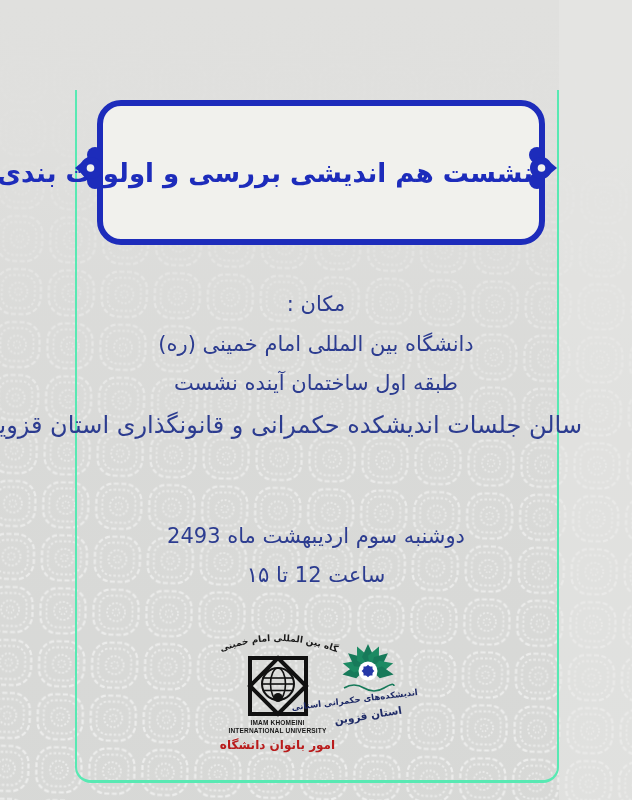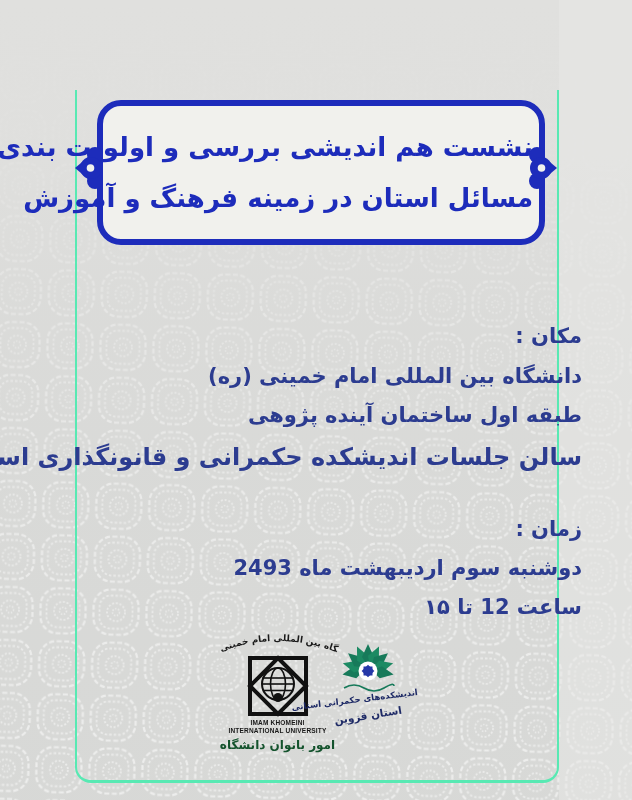--- a/index.html
+++ b/index.html
@@ -49,39 +49,39 @@
     direction:rtl;text-align:center;white-space:nowrap;
     color:#1d2cbb;font-weight:bold;font-size:26px;
     letter-spacing:-0.5px;
   }
   .ornament{position:absolute;width:30px;height:46px;}
   .ornament.left{left:74px;top:145px;}
   .ornament.right{right:74px;top:145px;transform:scaleX(-1);}
   
   .line{
     position:absolute;left:50px;right:50px;
-    direction:rtl;text-align:right;white-space:nowrap;
-    color:#2c3c90;font-weight:bold;font-size:21px;margin-top:32px;
+    direction:rtl;text-align:center;white-space:nowrap;
+    color:#2c3c90;font-weight:normal;font-size:21px;
   }
   .line.small{font-size:24px;}
   
   .uni-logo{
     position:absolute;left:205px;top:628px;width:145px;
     text-align:center;color:#181818;
   }
   .uni-arc{display:block;margin:0 auto;}
   .uni-emblem{display:block;margin:1px auto 0;}
   .uni-en{
     font-family:"Liberation Sans", sans-serif;
     font-size:6.5px;font-weight:bold;line-height:1.3;
     letter-spacing:0.2px;color:#181818;margin-top:2px;
   }
   .uni-en span{display:block;}
   .uni-caption{
-    direction:rtl;font-size:12px;font-weight:bold;color:#14532d;margin-top:2px;
+    direction:rtl;font-size:12px;font-weight:bold;color:#b91c1c;margin-top:2px;
   }
   .tank-logo{
     position:absolute;left:318px;top:640px;width:100px;
     text-align:center;color:#1e2a66;
   }
   .tank-flower{display:block;margin:0 auto;}
   .tank-callig{
     direction:rtl;font-size:8.5px;font-weight:bold;white-space:nowrap;
     transform:rotate(-7deg);color:#1e2a66;margin-top:1px;
   }
@@ -109,21 +109,20 @@
     <rect width="632" height="800" fill="#d7d8d6"></rect>
     <rect width="632" height="800" fill="url(#bgp)" opacity="0.62"></rect>
   </svg>
   <div class="bg-overlay"></div>
   <div class="right-band"></div>
 
   <div class="mint-frame"></div>
 
   <div class="title-box">
     <div class="title-line">نشست هم اندیشی بررسی و اولویت بندی نظام</div>
-    <div class="title-line">مسائل استان در زمینه فرهنگ و آموزش</div>
   </div>
 
   <svg class="ornament left" viewBox="0 0 30 46" aria-hidden="true">
     <g fill="#1d2cbb">
       <circle cx="21" cy="10" r="8"></circle>
       <circle cx="21" cy="36" r="8"></circle>
       <circle cx="17" cy="23" r="11"></circle>
       <polygon points="1,23 14,12 14,34"></polygon>
     </g>
     <circle cx="16.5" cy="23" r="3.8" fill="#f1f1ed"></circle>
@@ -133,24 +132,23 @@
       <circle cx="21" cy="10" r="8"></circle>
       <circle cx="21" cy="36" r="8"></circle>
       <circle cx="17" cy="23" r="11"></circle>
       <polygon points="1,23 14,12 14,34"></polygon>
     </g>
     <circle cx="16.5" cy="23" r="3.8" fill="#f1f1ed"></circle>
   </svg>
 
   <div class="line" style="top:292px;">مکان :</div>
   <div class="line" style="top:332px;">دانشگاه بین المللی امام خمینی (ره)</div>
-  <div class="line" style="top:371px;">طبقه اول ساختمان آینده پژوهی</div>
+  <div class="line" style="top:371px;">طبقه اول ساختمان آینده نشست</div>
   <div class="line small" style="top:411px;">سالن جلسات اندیشکده حکمرانی و قانونگذاری استان قزوین</div>
 
-  <div class="line" style="top:485px;">زمان :</div>
   <div class="line" style="top:524px;">دوشنبه سوم اردیبهشت ماه 2493</div>
   <div class="line" style="top:563px;">ساعت 12 تا ۱۵</div>
 
   <div class="uni-logo">
     <svg class="uni-arc" width="140" height="26">
       <defs>
         <path id="arcp" d="M 12 24 Q 70 2 128 24" fill="none"></path>
       </defs>
       <text font-size="9" fill="#1a1a1a" font-weight="bold" font-family="DejaVu Sans, sans-serif">
         <textPath href="#arcp" startOffset="50%" text-anchor="middle">دانشگاه بین المللی امام خمینی (ره)</textPath>

